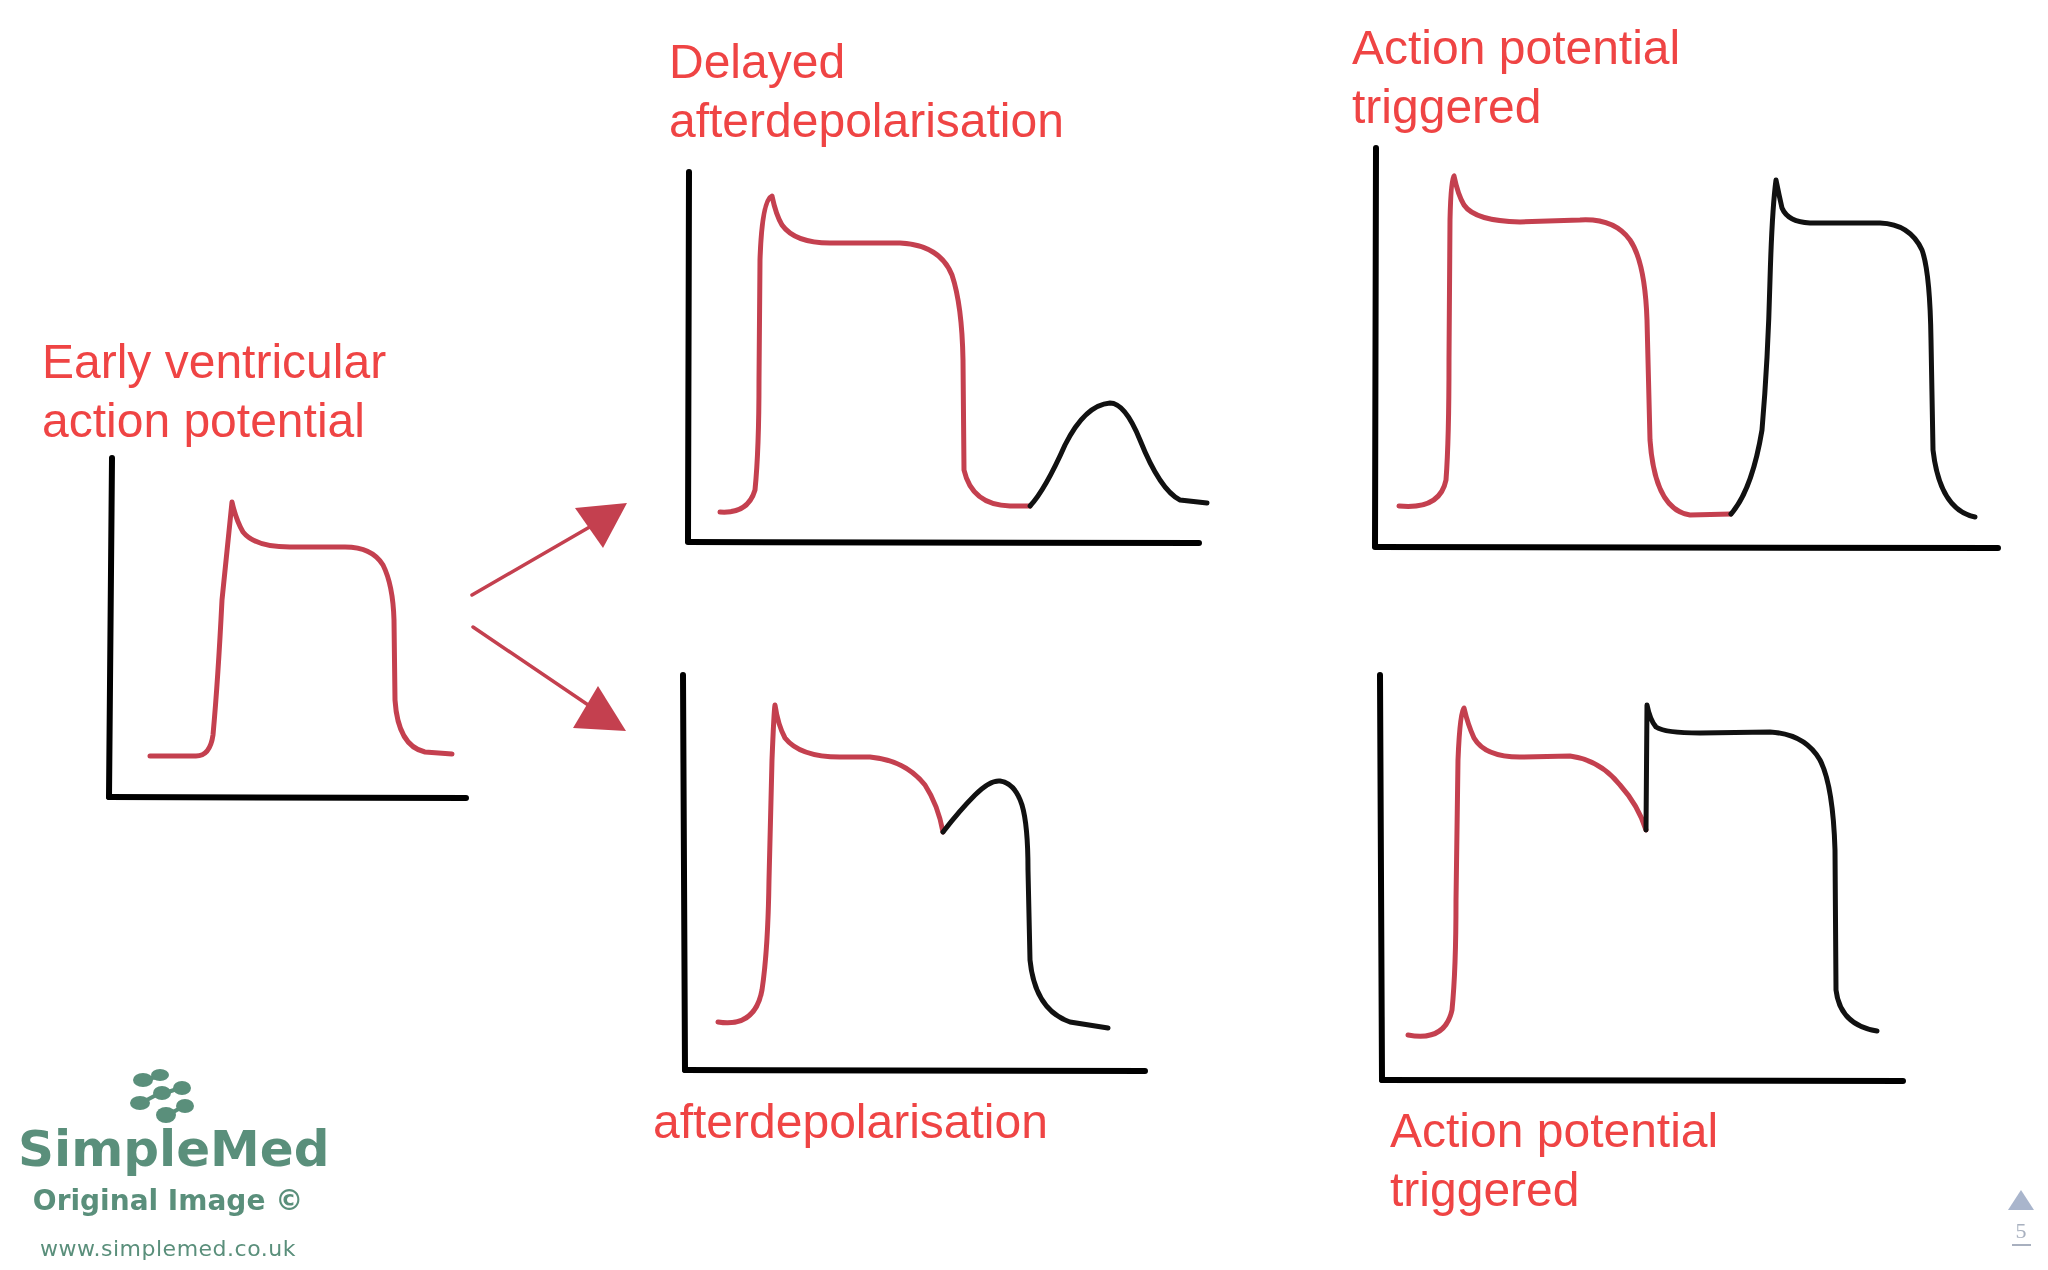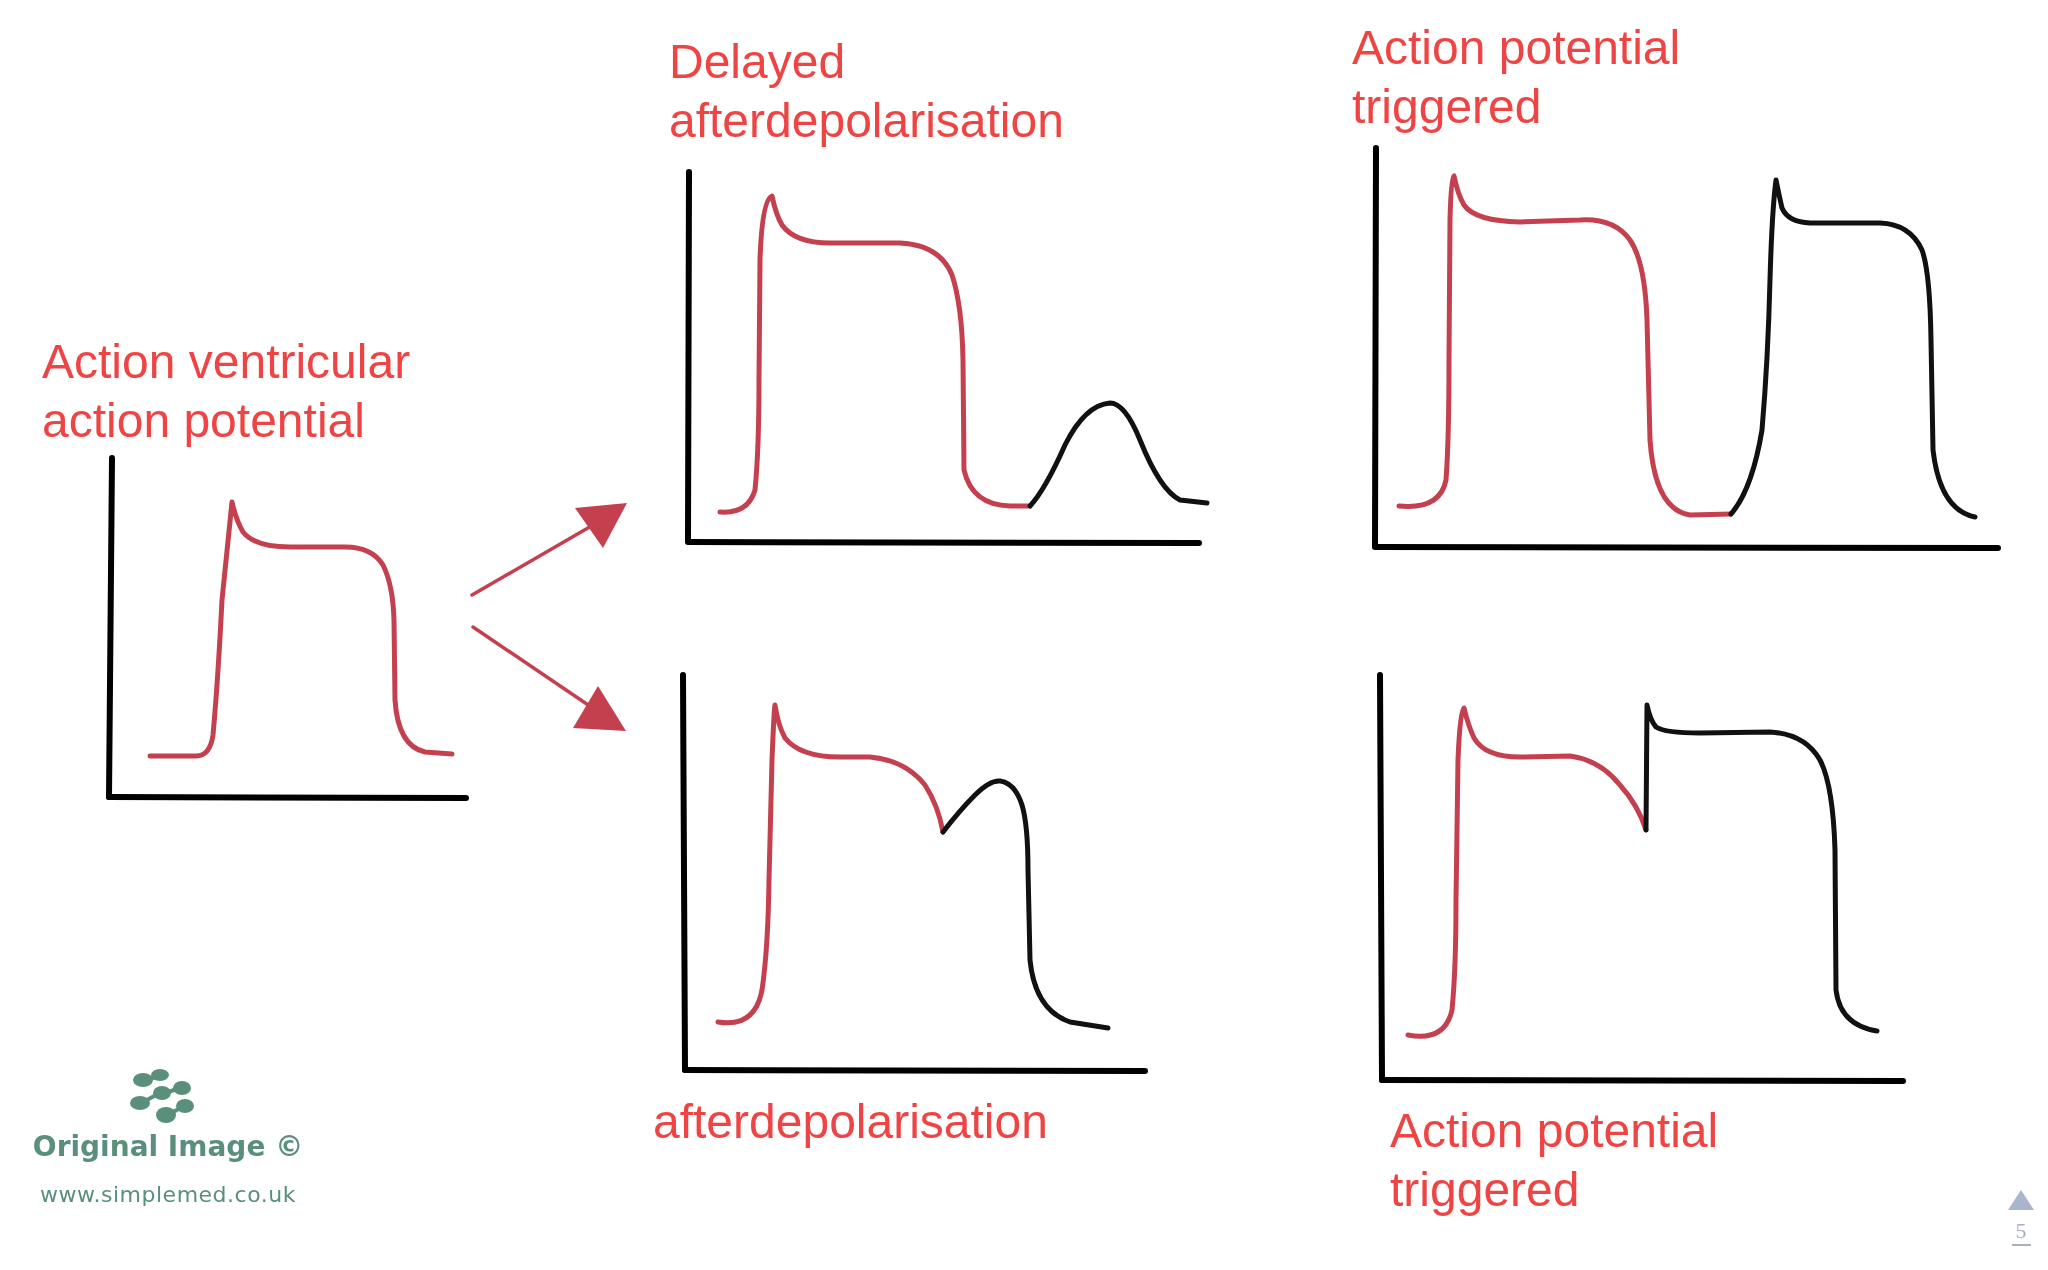--- a/index.html
+++ b/index.html
@@ -27,21 +27,21 @@
     .logo-sub { font-family: "DejaVu Sans", sans-serif; font-weight: bold; font-size: 28px; line-height: 34px; margin-top: 8px; }
     .logo-url { font-family: "DejaVu Sans", sans-serif; font-size: 22px; line-height: 30px; margin-top: 16px; letter-spacing: 0.5px; }
     .page-nav { position: absolute; left: 2004px; top: 1190px; width: 34px; text-align: center; }
     .page-up { width: 0; height: 0; margin: 0 auto; border-left: 13px solid transparent; border-right: 13px solid transparent; border-bottom: 20px solid #a9b5cc; cursor: pointer; }
     .page-num { color: #a8b0bf; font-family: "Liberation Serif", serif; font-size: 22px; line-height: 26px; margin-top: 8px; border-bottom: 2px solid #a8b0bf; display: inline-block; padding: 0 4px; }
   </style>
 </head>
 <body>
 
 <div class="label" style="left:42px; top:332px;">
-  <span>Action ventricular</span>
+  <span>Early ventricular</span>
   <span>action potential</span>
 </div>
 <div class="label" style="left:669px; top:32px;">
   <span>Delayed</span>
   <span>afterdepolarisation</span>
 </div>
 <div class="label" style="left:1352px; top:18px;">
   <span>Action potential</span>
   <span>triggered</span>
 </div>
@@ -107,20 +107,21 @@
     <ellipse cx="160" cy="1075" rx="9" ry="6" stroke="none"></ellipse>
     <ellipse cx="162" cy="1093" rx="9" ry="7" stroke="none"></ellipse>
     <ellipse cx="182" cy="1088" rx="9" ry="7" stroke="none"></ellipse>
     <ellipse cx="140" cy="1103" rx="10" ry="7" stroke="none"></ellipse>
     <ellipse cx="185" cy="1106" rx="9" ry="7" stroke="none"></ellipse>
     <ellipse cx="166" cy="1115" rx="10" ry="8" stroke="none"></ellipse>
   </g>
 </svg>
 
 <div class="logo" style="top:1122px;">
+  <div class="logo-name">SimpleMed</div>
   <div class="logo-sub">Original Image ©</div>
   <div class="logo-url">www.simplemed.co.uk</div>
 </div>
 
 <div class="page-nav">
   <div class="page-up"></div>
   <div class="page-num">5</div>
 </div>
 
 </body></html>

